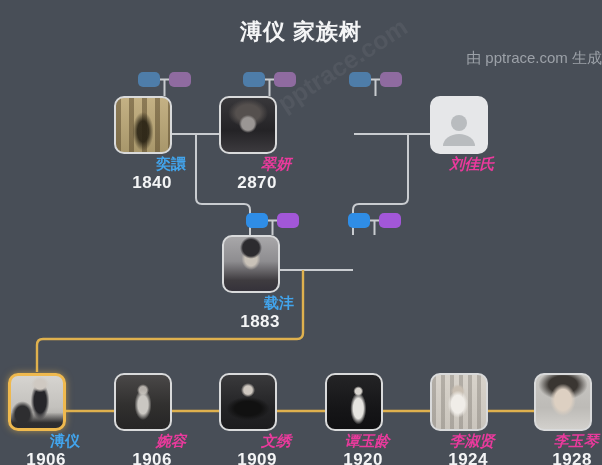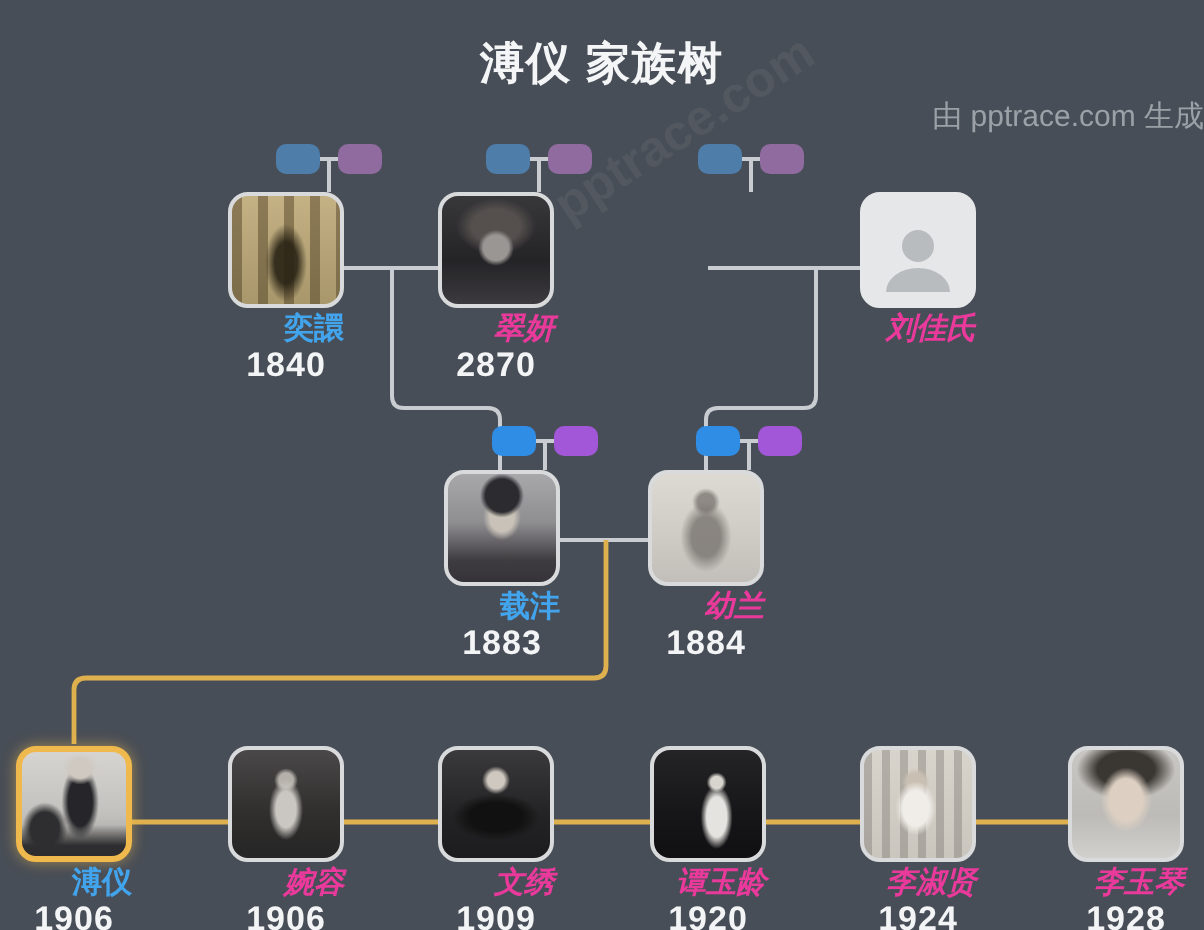--- a/index.html
+++ b/index.html
@@ -31,21 +31,21 @@
   svg.lines path.gray{stroke:var(--line,#C9CCD0);stroke-width:2;}
   svg.lines path.gold{stroke:var(--line-gold,#DFB14E);stroke-width:2.4;}
 
   .pair{position:absolute;display:flex;gap:9px;z-index:2;}
   .chip{width:22px;height:15px;border-radius:5px;}
   .pair.muted .chip.father{background:var(--father-icon-muted,#4E7DA9);}
   .pair.muted .chip.mother{background:var(--mother-icon-muted,#8F6BA0);}
   .pair.bright .chip.father{background:var(--father-icon,#2F8DE6);}
   .pair.bright .chip.mother{background:var(--mother-icon,#A257D8);}
 
-  .person{position:absolute;width:58px;text-align:center;z-index:2;}
+  .person{position:absolute;width:58px;text-align:right;z-index:2;}
   .photo{
     width:58px;height:58px;box-sizing:border-box;
     border:2px solid var(--photo-border,#D9DADB);border-radius:10px;
     background:#777;
   }
   .photo.highlight{
     border:3px solid var(--highlight,#EFB94E);
     box-shadow:0 0 7px rgba(239,185,78,.55);
   }
   .pname{
@@ -181,25 +181,20 @@
     </div>
     <span class="pname female">刘佳氏</span>
     <div class="pyear"></div>
   </div>
 
   <div class="person" style="left:222px;top:235px">
     <div class="photo ph-zaifeng"></div>
     <span class="pname male">载沣</span>
     <div class="pyear">1883</div>
   </div>
-  <div class="person" style="left:324px;top:235px">
-    <div class="photo ph-youlan"></div>
-    <span class="pname female">幼兰</span>
-    <div class="pyear">1884</div>
-  </div>
 
   <div class="person" style="left:8px;top:373px">
     <div class="photo highlight ph-puyi"></div>
     <span class="pname male">溥仪</span>
     <div class="pyear">1906</div>
   </div>
   <div class="person" style="left:114px;top:373px">
     <div class="photo ph-wanrong"></div>
     <span class="pname female">婉容</span>
     <div class="pyear">1906</div>

